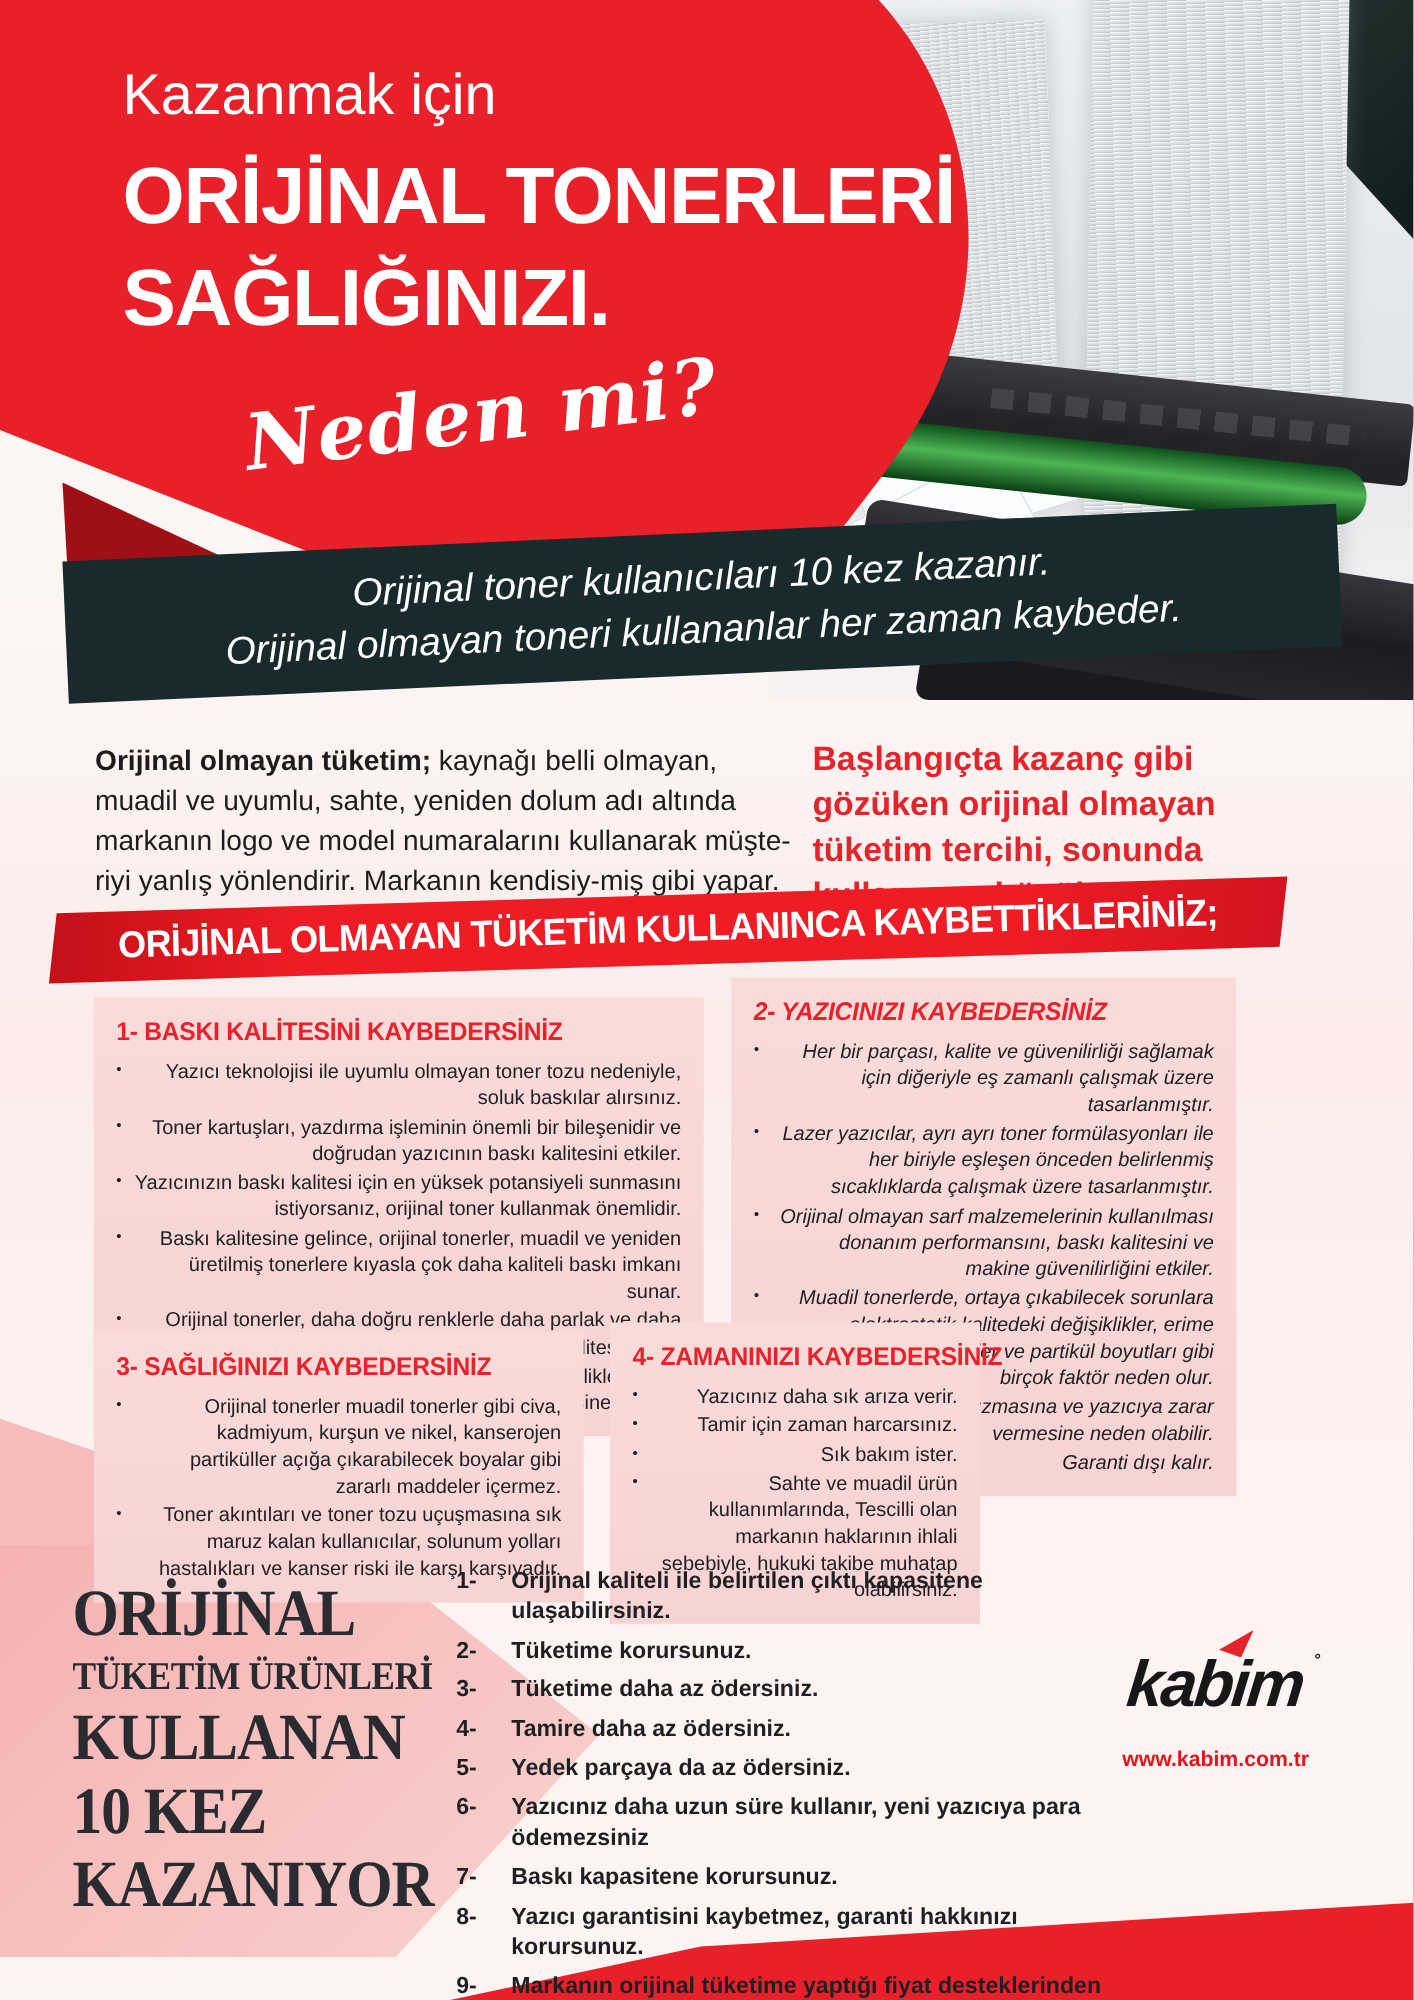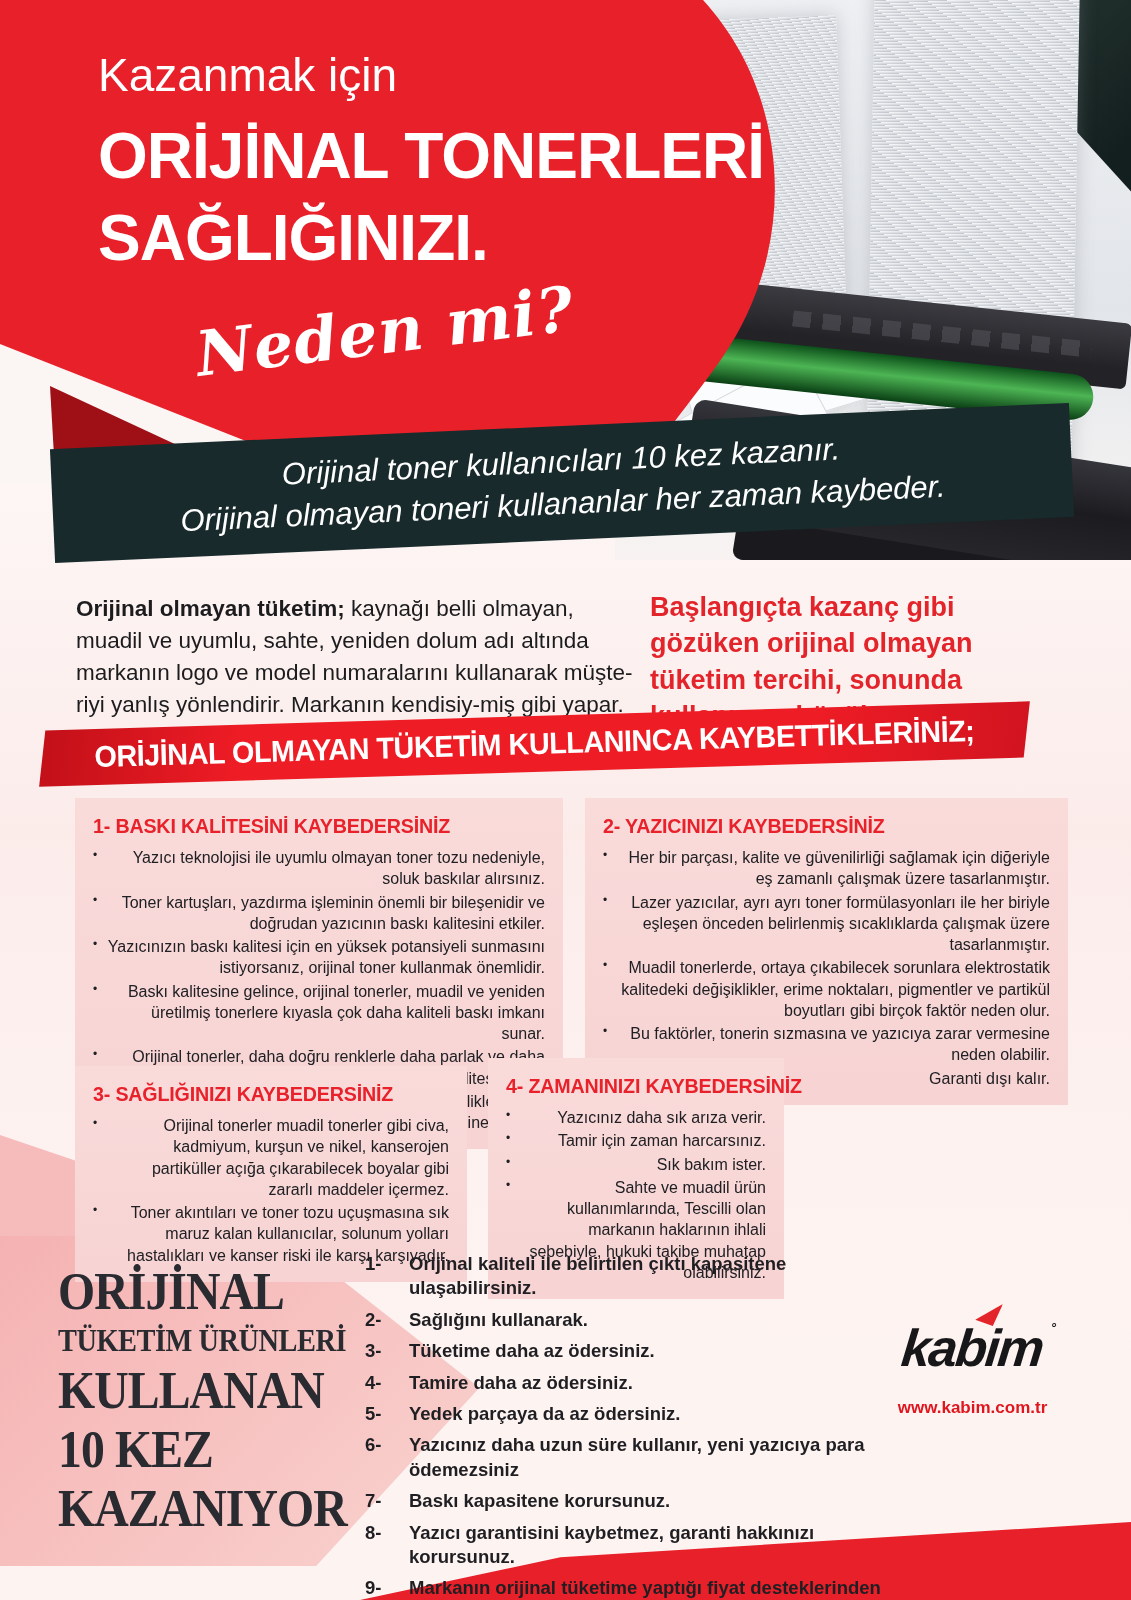--- a/index.html
+++ b/index.html
@@ -68,21 +68,21 @@
   .ribbon span{display:inline-block;transform:skewX(8deg) scaleX(.96);font-size:30px;font-weight:800;color:#fff;letter-spacing:-.5px;}
 
   
   .card{position:absolute;background:linear-gradient(180deg,#f9dbda,#f7d3d3);padding:16px 18px 14px 18px;box-sizing:border-box;z-index:2;}
   .card h3{margin:0 0 9px 0;font-size:20.5px;font-weight:800;color:#e8212b;letter-spacing:-.2px;
            display:inline-block;transform:scaleX(.96);transform-origin:0 50%;white-space:nowrap;}
   .card ul{margin:0;padding:0;list-style:none;text-align:right;}
   .card li{position:relative;padding-left:13px;font-size:16px;line-height:1.33;color:#202024;font-weight:500;margin-bottom:2px;}
   .card li::before{content:"•";position:absolute;left:0;top:1px;font-size:12px;color:#202024;}
   .card-1{left:75px;top:798px;width:488px;min-height:247px;}
-  .card-2{left:585px;top:798px;width:483px;min-height:247px;}
+  .card-2{left:585px;top:782px;width:404px;min-height:247px;font-style:italic;}
   .card-3{left:75px;top:1066px;width:392px;min-height:150px;}
   .card-4{left:488px;top:1058px;width:296px;min-height:180px;}
   .card-5{left:798px;top:1066px;width:270px;min-height:150px;}
 
   
   .pink-tri{position:absolute;left:0;top:1135px;width:300px;height:102px;background:#f6bcbb;
             clip-path:polygon(0 0,100% 100%,0 100%);z-index:1;}
   .pink-poly{position:absolute;left:0;top:1236px;width:510px;height:330px;z-index:1;
             background:linear-gradient(135deg,#f5b2b2,#f8cdca 80%);
             clip-path:polygon(0 0,56% 0,94% 46%,62% 100%,0 100%);}
@@ -169,20 +169,21 @@
       <li>Orijinal tonerler, daha doğru renklerle daha parlak ve daha net olan baskı kalitesi sunar.</li>
       <li>Muadil tonerler kullanılırken, baskı kalitesi genellikle orijinal kalitesine uzaktır.</li>
     </ul>
   </div>
 
   <div class="card card-2">
     <h3>2- YAZICINIZI KAYBEDERSİNİZ</h3>
     <ul>
       <li>Her bir parçası, kalite ve güvenilirliği sağlamak için diğeriyle eş zamanlı çalışmak üzere tasarlanmıştır.</li>
       <li>Lazer yazıcılar, ayrı ayrı toner formülasyonları ile her biriyle eşleşen önceden belirlenmiş sıcaklıklarda çalışmak üzere tasarlanmıştır.</li>
+      <li>Orijinal olmayan sarf malzemelerinin kullanılması donanım performansını, baskı kalitesini ve makine güvenilirliğini etkiler.</li>
       <li>Muadil tonerlerde, ortaya çıkabilecek sorunlara elektrostatik kalitedeki değişiklikler, erime noktaları, pigmentler ve partikül boyutları gibi birçok faktör neden olur.</li>
       <li>Bu faktörler, tonerin sızmasına ve yazıcıya zarar vermesine neden olabilir.</li>
       <li>Garanti dışı kalır.</li>
     </ul>
   </div>
 
   <div class="card card-3">
     <h3>3- SAĞLIĞINIZI KAYBEDERSİNİZ</h3>
     <ul>
       <li>Orijinal tonerler muadil tonerler gibi civa, kadmiyum, kurşun ve nikel, kanserojen partiküller açığa çıkarabilecek boyalar gibi zararlı maddeler içermez.</li>
@@ -211,21 +212,21 @@
     <div class="bl-lg">KAZANIYOR</div>
   </div>
 
   <div class="benefits">
     <div class="benefit">
         <span class="num">1-</span>
         <span class="txt">Orijinal kaliteli ile belirtilen çıktı kapasitene ulaşabilirsiniz.</span>
       </div>
     <div class="benefit">
         <span class="num">2-</span>
-        <span class="txt">Sağlığını kullanarak.</span>
+        <span class="txt">Tüketime korursunuz.</span>
       </div>
     <div class="benefit">
         <span class="num">3-</span>
         <span class="txt">Tüketime daha az ödersiniz.</span>
       </div>
     <div class="benefit">
         <span class="num">4-</span>
         <span class="txt">Tamire daha az ödersiniz.</span>
       </div>
     <div class="benefit">

